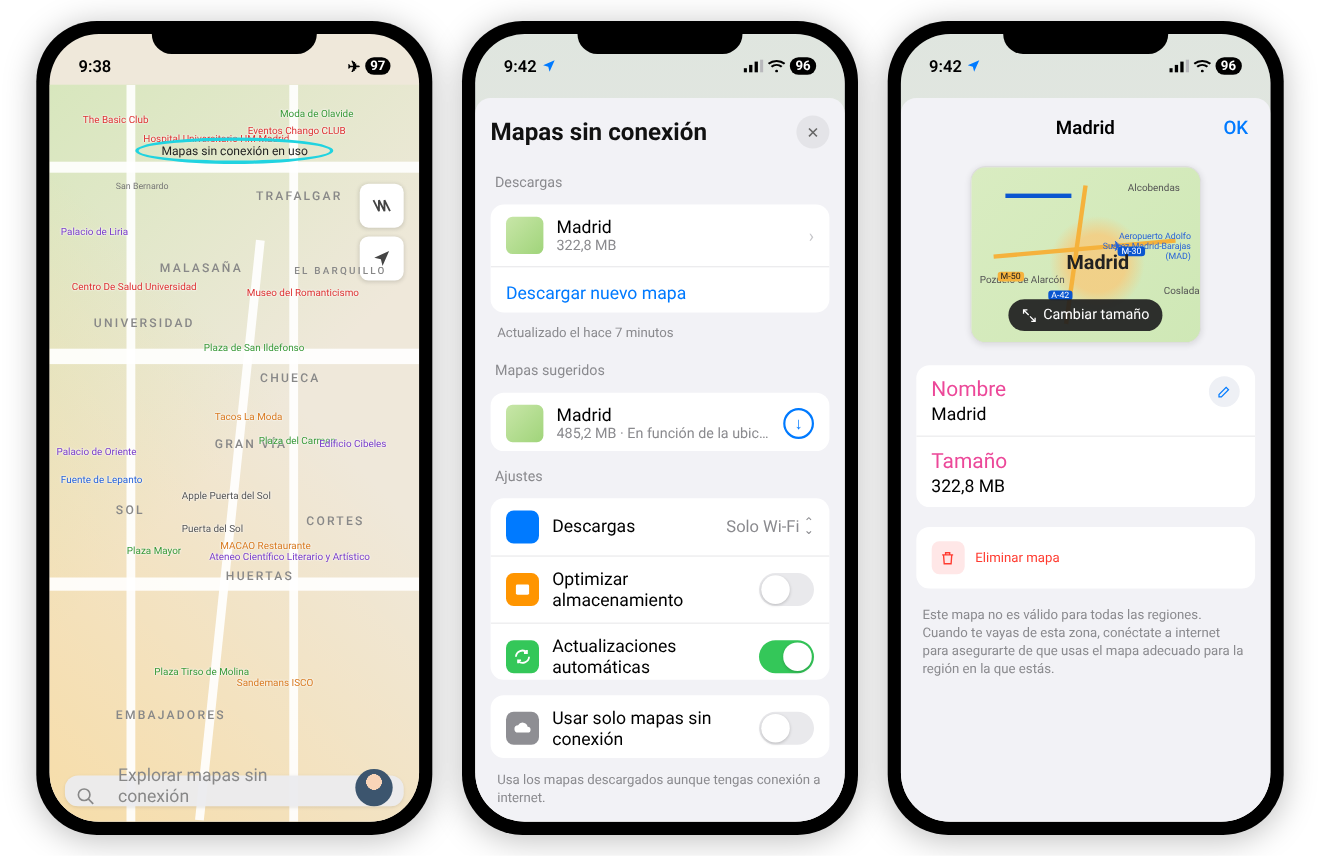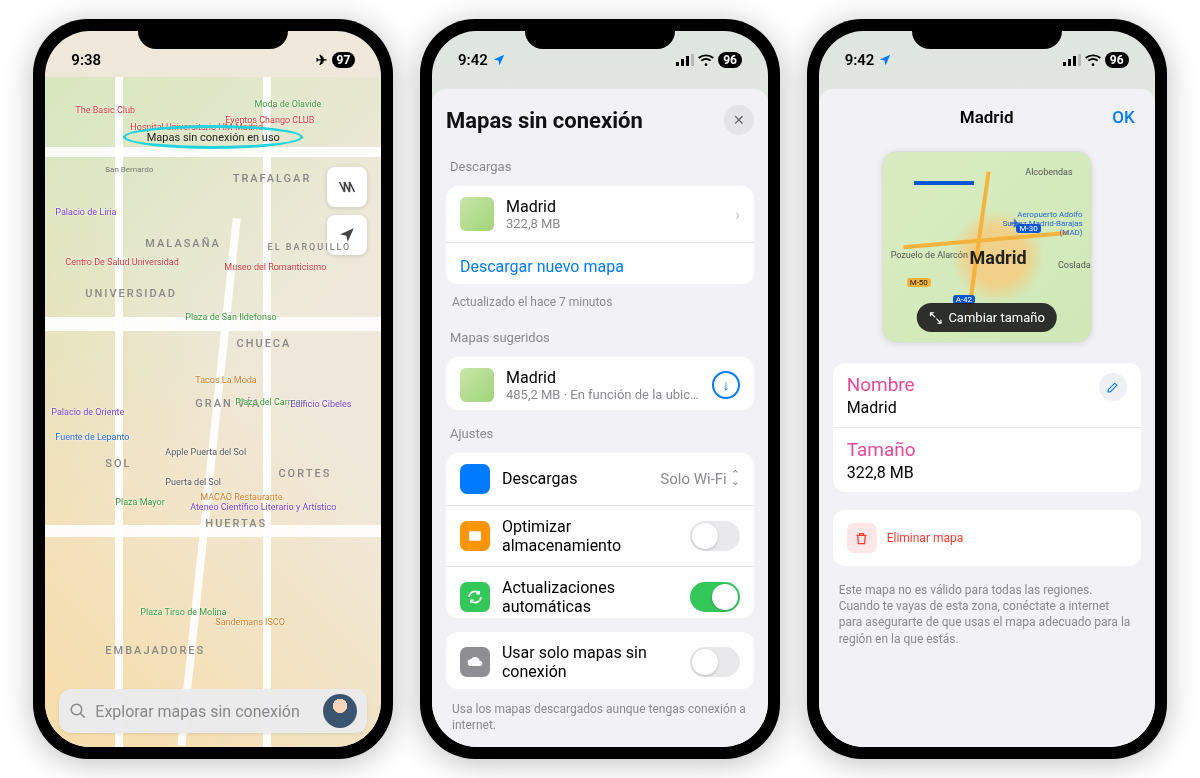--- a/index.html
+++ b/index.html
@@ -112,23 +112,23 @@
     display:flex; flex-direction:column; gap:8px;
   }
   .map-ctrl-btn {
     width:40px; height:40px; background:#fff; border-radius:8px;
     box-shadow:0 1px 4px rgba(0,0,0,0.15);
     display:flex; align-items:center; justify-content:center;
     color:#444;
   }
   .search-bar {
     position:absolute; bottom:14px; left:14px; right:14px;
-    height:44px; background:rgba(235,235,238,0.95);
+    height:28px; background:rgba(235,235,238,0.95);
     border-radius:12px;
-    display:flex; align-items:center; padding:0 10px; gap:8px;
+    display:flex; align-items:flex-end; padding:0 10px; gap:20px;
     box-shadow:0 1px 3px rgba(0,0,0,0.1);
   }
   .search-bar .search-text { flex:1; color:#888; font-size:16px; }
   .avatar {
     width:34px; height:34px; border-radius:50%;
     background: radial-gradient(circle at 50% 35%, #f8d4b8 25%, #3c556e 26%);
   }
   
   .dim-bg { position:absolute; inset:0; background-size:cover;
     background: linear-gradient(rgba(180,200,170,0.3), rgba(220,210,190,0.3)); }
@@ -191,21 +191,21 @@
   .footer-note { font-size:12px; color:#8a8a8e; padding:4px 6px; line-height:1.35;}
   
   .sheet3-header {
     display:flex; justify-content:center; align-items:center; position:relative;
     padding:4px 0 10px;
   }
   .sheet3-header .ok {
     position:absolute; right:6px; color:#007aff; font-size:17px; font-weight:500;
   }
   .map-preview {
-    margin:6px auto 12px; width:210px; height:192px; border-radius:14px;
+    margin:6px auto 12px; width:210px; height:161px; border-radius:14px;
     background:
       radial-gradient(circle at 55% 55%, rgba(250,200,120,0.75) 0 18%, rgba(250,200,120,0) 30%),
       linear-gradient(135deg,#d9ecc1,#cfe8b6);
     border:1px solid #ddd;
     position:relative;
     box-shadow:0 1px 6px rgba(0,0,0,0.1);
     overflow:hidden;
   }
   .map-preview .pline { position:absolute; background:#f5b23c; }
   .map-preview .label {

